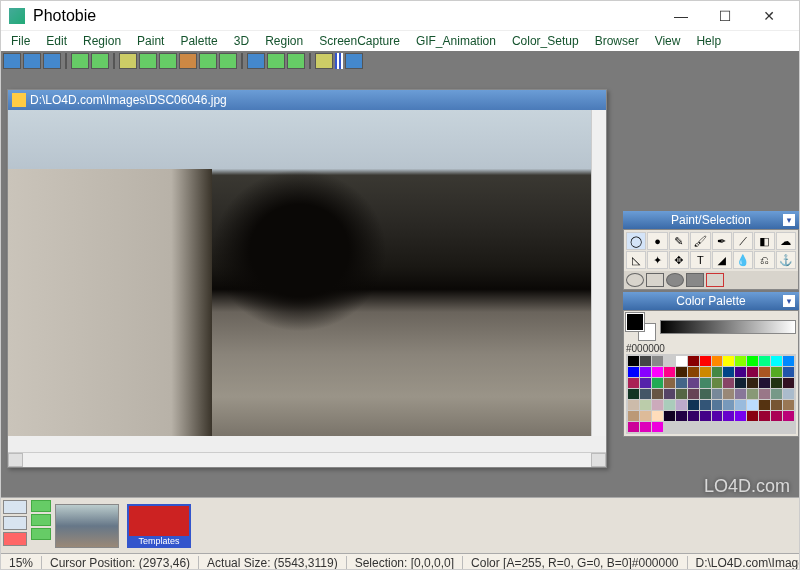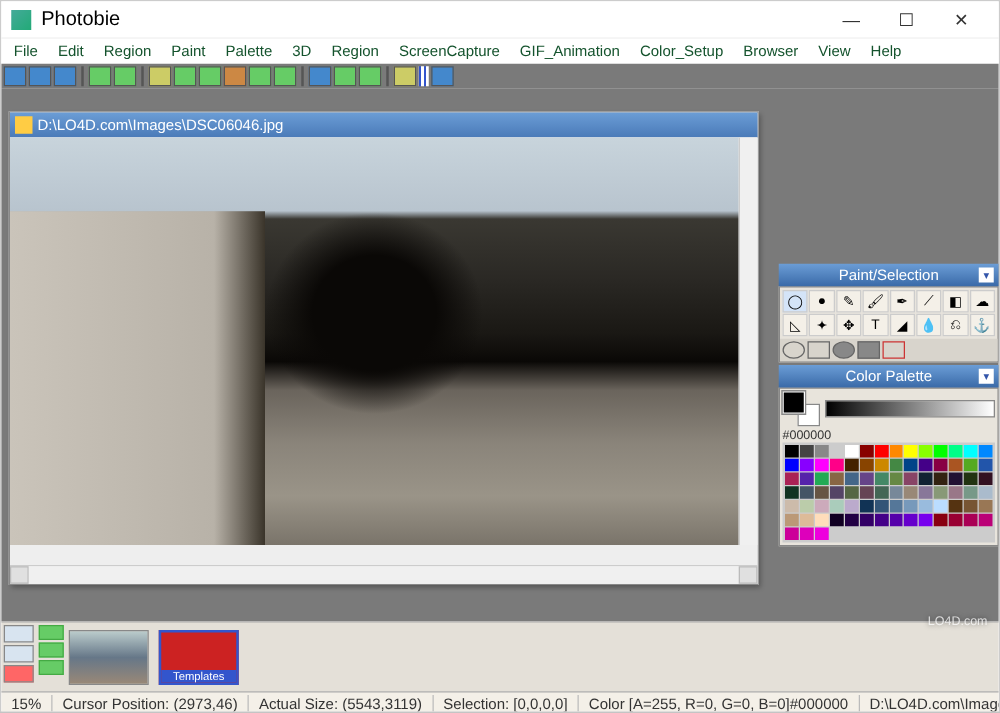--- a/index.html
+++ b/index.html
@@ -70,21 +70,21 @@
 .bottombar .thumb { width: 64px; height: 44px; border: 1px solid #888; background: #888; position: relative; }
 .bottombar .thumb.t1 { background: linear-gradient(#bcc,#678 50%,#987); }
 .bottombar .thumb.t2 { background: #c22; border: 2px solid #35c; }
 .bottombar .thumb.t2::after { content: attr(data-lbl); position: absolute; bottom: 0; left: 0; right: 0; background: #35c; color: #fff; font-size: 9px; text-align: center; }
 .bottombar .layermini { width: 24px; display: flex; flex-direction: column; gap: 2px; padding: 2px; }
 .bottombar .layermini div { height: 12px; background: #6c6; border: 1px solid #4a4; }
 
 .statusbar { height: 18px; background: #f4f0e8; border-top: 1px solid #aaa; display: flex; align-items: center; font-size: 11px; color: #333; }
 .statusbar > div { padding: 0 8px; border-right: 1px solid #bbb; white-space: nowrap; }
 .statusbar > div:last-child { border-right: none; margin-left: auto; }
-.watermark { position: absolute; right: 10px; top: 492px; color: rgba(255,255,255,.75); font-size: 10px; font-weight: 500; text-shadow: 0 0 4px rgba(0,0,0,.5); pointer-events: none; }
+.watermark { position: absolute; right: 10px; top: 476px; color: rgba(255,255,255,.75); font-size: 18px; font-weight: 500; text-shadow: 0 0 4px rgba(0,0,0,.5); pointer-events: none; }
 </style>
 </head>
 <body>
 
 <div class="titlebar">
   <div class="appicon"></div>
   <div class="title">Photobie</div>
   <div class="winbtn">—</div>
   <div class="winbtn">☐</div>
   <div class="winbtn close">✕</div>

